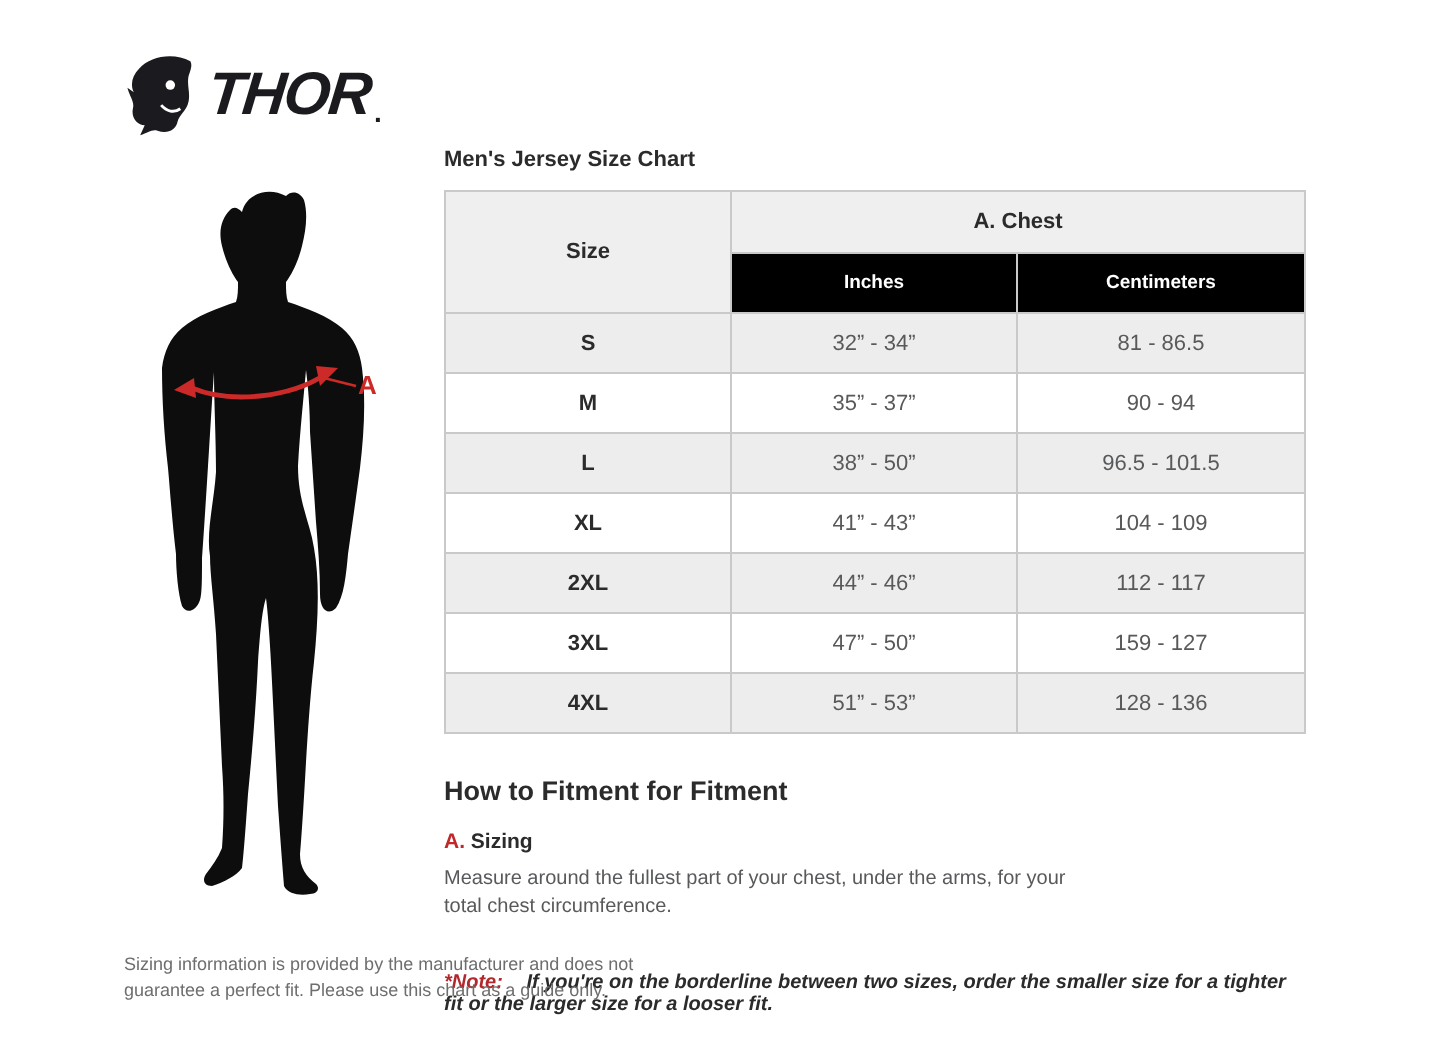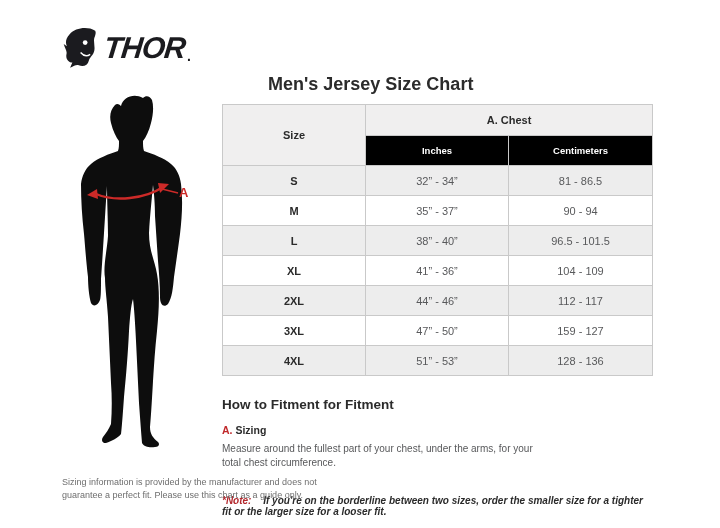--- a/index.html
+++ b/index.html
@@ -12,21 +12,21 @@
   .logo-icon { width:37px; height:42px; }
   .logo-word { font-size:30px; font-weight:bold; font-style:italic; color:#1b1b1f;
     letter-spacing:-1px; transform:skewX(-6deg); line-height:1; }
   .logo-period { font-size:14px; font-weight:bold; color:#1b1b1f; align-self:flex-end; margin:0 0 5px -2px; }
 
   
   .figure { position:absolute; left:55px; top:85px; width:170px; height:375px; }
 
   
   .content { position:absolute; left:222px; top:74px; width:430px; }
-  .chart-title { font-size:18px; font-weight:bold; color:#2b2b2b; margin-bottom:9px;margin-left:46px; }
+  .chart-title { font-size:11px; font-weight:bold; color:#2b2b2b; margin-bottom:9px; }
 
   table.size-table { width:430px; border-collapse:collapse; table-layout:fixed;
     border:1px solid #b5b5b5; font-size:11px;padding-left:47px; }
   table.size-table col.c1 { width:143px; }
   table.size-table col.c2 { width:143px; }
   table.size-table col.c3 { width:144px; }
   table.size-table th, table.size-table td { border:1px solid #c9c9c9; text-align:center; vertical-align:middle; }
   th.head { background:#f0efef; font-weight:bold; color:#2b2b2b; }
   th.size-head { height:47px; }
   th.chest-head { height:31px; }
@@ -129,26 +129,26 @@
           <td class="val">32” - 34”</td>
           <td class="val">81 - 86.5</td>
         </tr>
         <tr class="row">
           <td class="size-cell">M</td>
           <td class="val">35” - 37”</td>
           <td class="val">90 - 94</td>
         </tr>
         <tr class="row">
           <td class="size-cell">L</td>
-          <td class="val">38” - 40”</td>
+          <td class="val">38” - 50”</td>
           <td class="val">96.5 - 101.5</td>
         </tr>
         <tr class="row">
           <td class="size-cell">XL</td>
-          <td class="val">41” - 36”</td>
+          <td class="val">41” - 43”</td>
           <td class="val">104 - 109</td>
         </tr>
         <tr class="row">
           <td class="size-cell">2XL</td>
           <td class="val">44” - 46”</td>
           <td class="val">112 - 117</td>
         </tr>
         <tr class="row">
           <td class="size-cell">3XL</td>
           <td class="val">47” - 50”</td>

